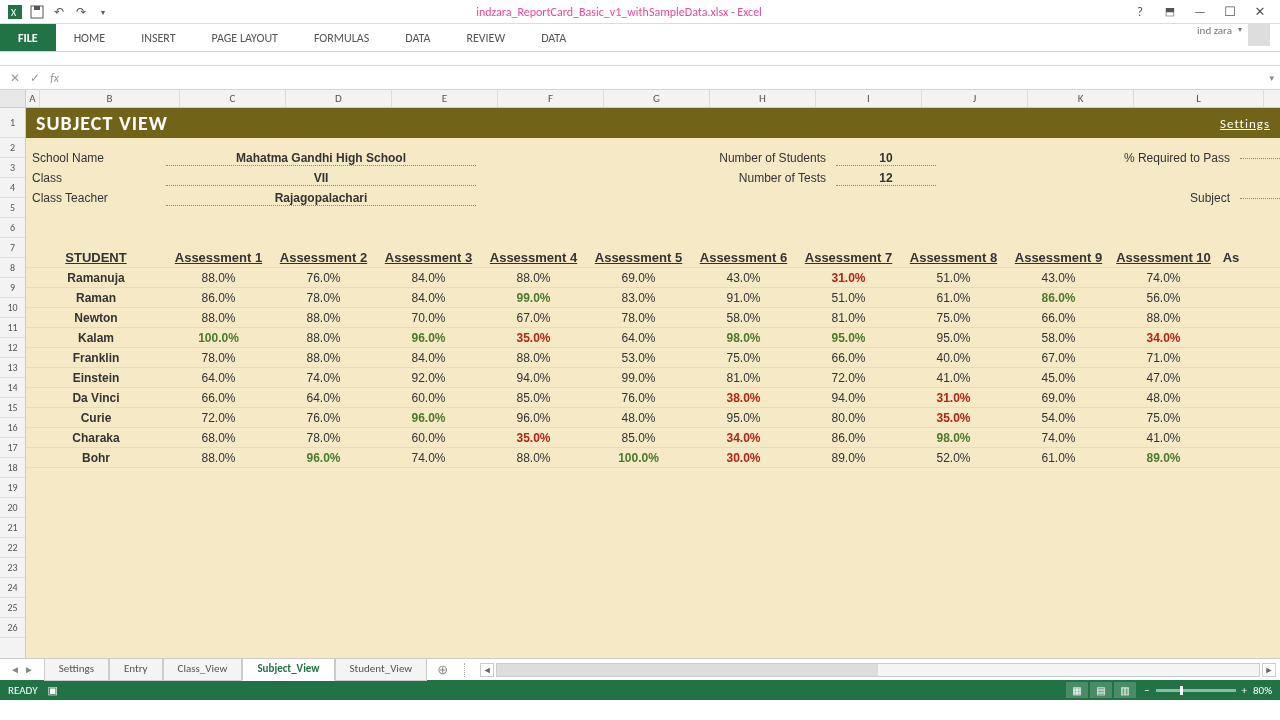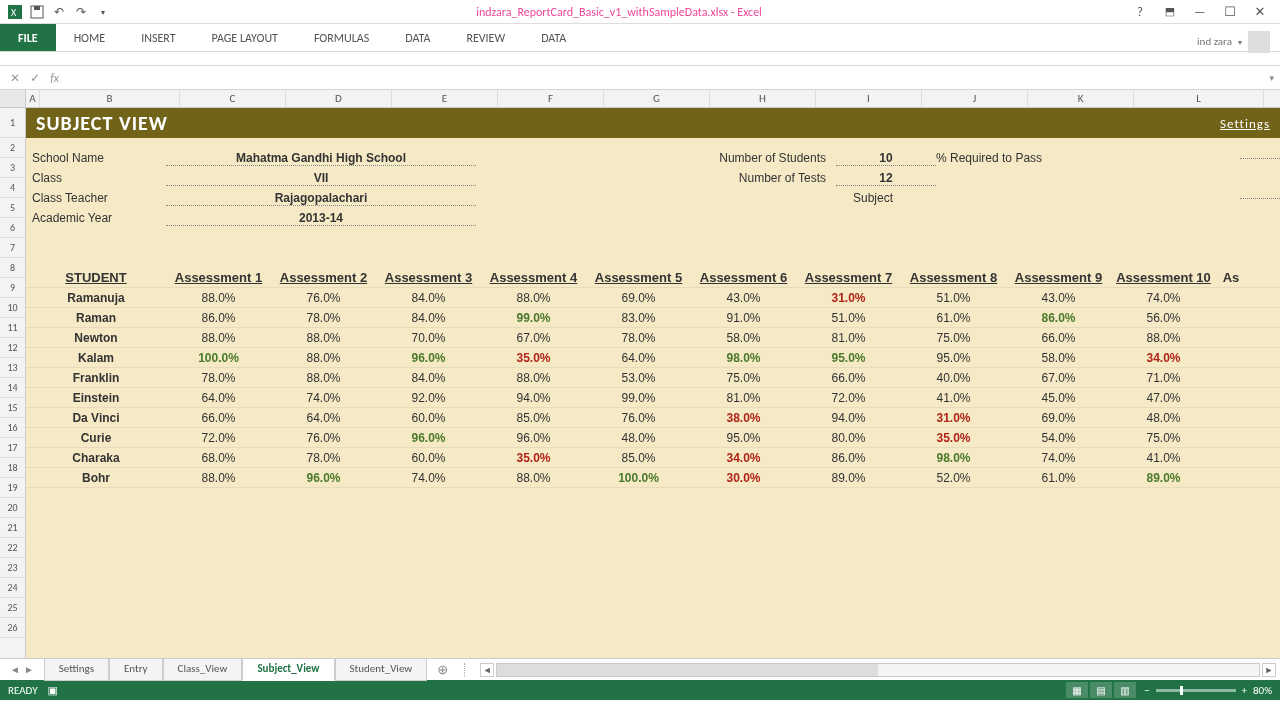--- a/index.html
+++ b/index.html
@@ -11,21 +11,21 @@
 .qat .icon-btn { width:18px; height:18px; display:flex; align-items:center; justify-content:center; color:#555; }
 .titlebar-center { flex:1; text-align:center; font-size:12px; color:#ec4899; }
 .titlebar-right { display:flex; gap:6px; padding:0 8px; align-items:center; color:#555; }
 .titlebar-right .win-btn { width:24px; text-align:center; font-size:13px; }
 
 
 .ribbon-row { height:28px; display:flex; align-items:stretch; background:#fff; border-bottom:1px solid #d4d4d4; }
 .file-tab { background:#217346; color:#fff; padding:6px 18px; font-size:12px; display:flex; align-items:center;font-weight:bold; }
 .rtab { padding:6px 18px; font-size:12px; color:#555; display:flex; align-items:center; }
 .ribbon-spacer { flex:1; }
-.user-area { display:flex; align-items:center; gap:6px; padding:0 10px; color:#777; font-size:11px;margin-top:8px; }
+.user-area { display:flex; gap:6px; padding:0 10px; color:#777; font-size:11px; }
 .user-ava { width:22px; height:22px; background:#ddd; }
 
 
 .ribbon-space { height:14px; background:#fff; border-bottom:1px solid #d4d4d4; }
 
 
 .formula-bar { height:24px; display:flex; align-items:center; border-bottom:1px solid #d4d4d4; background:#fff; }
 .name-box { width:280px; padding:2px 6px; border-right:1px solid #d4d4d4; font-size:12px; display:flex; align-items:center; }
 .name-box span { flex:1; }
 .name-box .dd { color:#888; font-size:9px; }
@@ -49,21 +49,21 @@
 .sv-banner { height:30px; background:#716419; color:#fff; display:flex; align-items:center; padding:0 10px; font-size:20px; font-weight:bold; letter-spacing:1px; }
 .sv-banner .settings-link { margin-left:auto; font-size:13px; font-weight:normal; text-decoration:underline; }
 .sv-body { background:#f5e9c6; height:520px; padding:0; font-family:Verdana, sans-serif; }
 .info-row { display:flex; height:20px; align-items:center; }
 .info-label { width:140px; padding-left:6px; color:#333; font-size:12px; }
 .info-val { width:310px; text-align:center; border-bottom:1px dotted #888; font-size:12px; }
 .info-val.bold { font-weight:bold; }
 .info-label2 { width:210px; text-align:right; padding-right:10px; font-size:12px; }
 .info-sp { width:150px; }
 .info-val2 { width:100px; text-align:center; border-bottom:1px dotted #888; font-weight:bold; font-size:12px; }
-.info-label3 { flex:1; text-align:left; padding-right:10px; font-size:12px; }
+.info-label3 { flex:1; text-align:right; padding-right:10px; font-size:12px; }
 .info-val3 { width:40px; border-bottom:1px dotted #888; }
 
 
 .data-table { margin-top:40px; }
 .dt-row { display:flex; height:20px; align-items:center; border-bottom:1px solid rgba(0,0,0,0.06); }
 .dt-head { font-weight:bold; text-align:center; text-decoration:underline; font-size:13px; }
 .dt-cell { text-align:center; font-size:12px; }
 .dt-student { width:140px; font-weight:bold; text-align:center; }
 .dt-col { width:105px; }
 .green { color:#4a7a2a; font-weight:bold; }
@@ -225,25 +225,20 @@
         <div class="info-val2">12</div>
         <div style="flex:1"></div>
       </div>
       <div class="info-row">
         <div class="info-label">Class Teacher</div>
         <div class="info-val bold">Rajagopalachari</div>
         <div style="flex:1"></div>
         <div class="info-label3">Subject</div>
         <div class="info-val3"></div>
       </div>
-      <div class="info-row">
-        <div class="info-label">Academic Year</div>
-        <div class="info-val bold">2013-14</div>
-        <div style="flex:1"></div>
-      </div>
 
       <div class="data-table" id="data-table">
           <div class="dt-row">
             <div class="dt-student dt-head">STUDENT</div>
             <div class="dt-col dt-head">Assessment 1</div>
             <div class="dt-col dt-head">Assessment 2</div>
             <div class="dt-col dt-head">Assessment 3</div>
             <div class="dt-col dt-head">Assessment 4</div>
             <div class="dt-col dt-head">Assessment 5</div>
             <div class="dt-col dt-head">Assessment 6</div>

